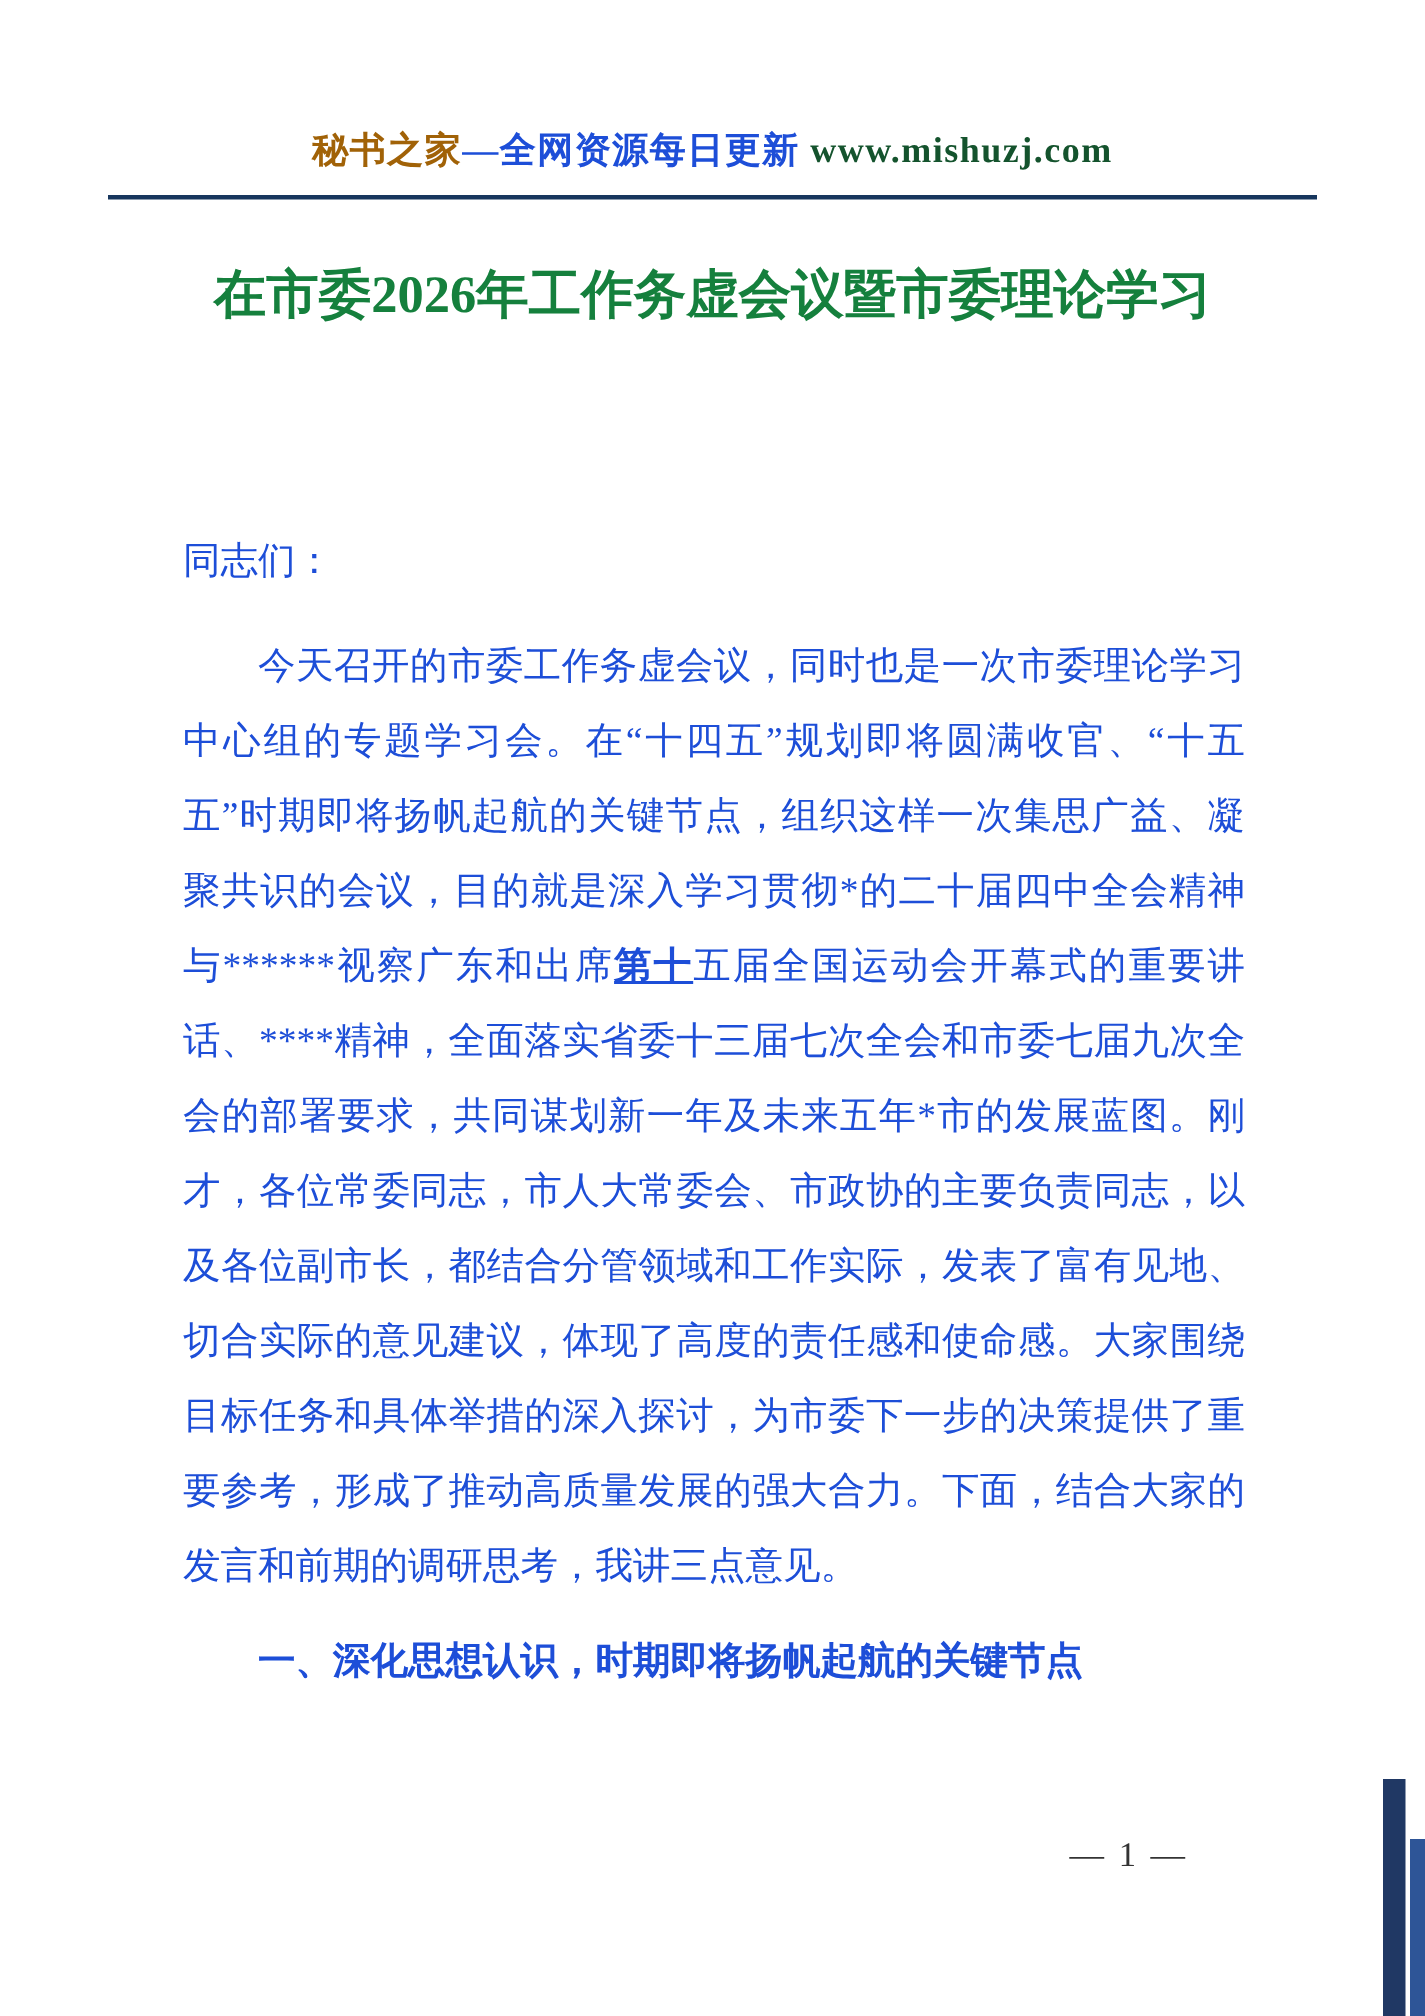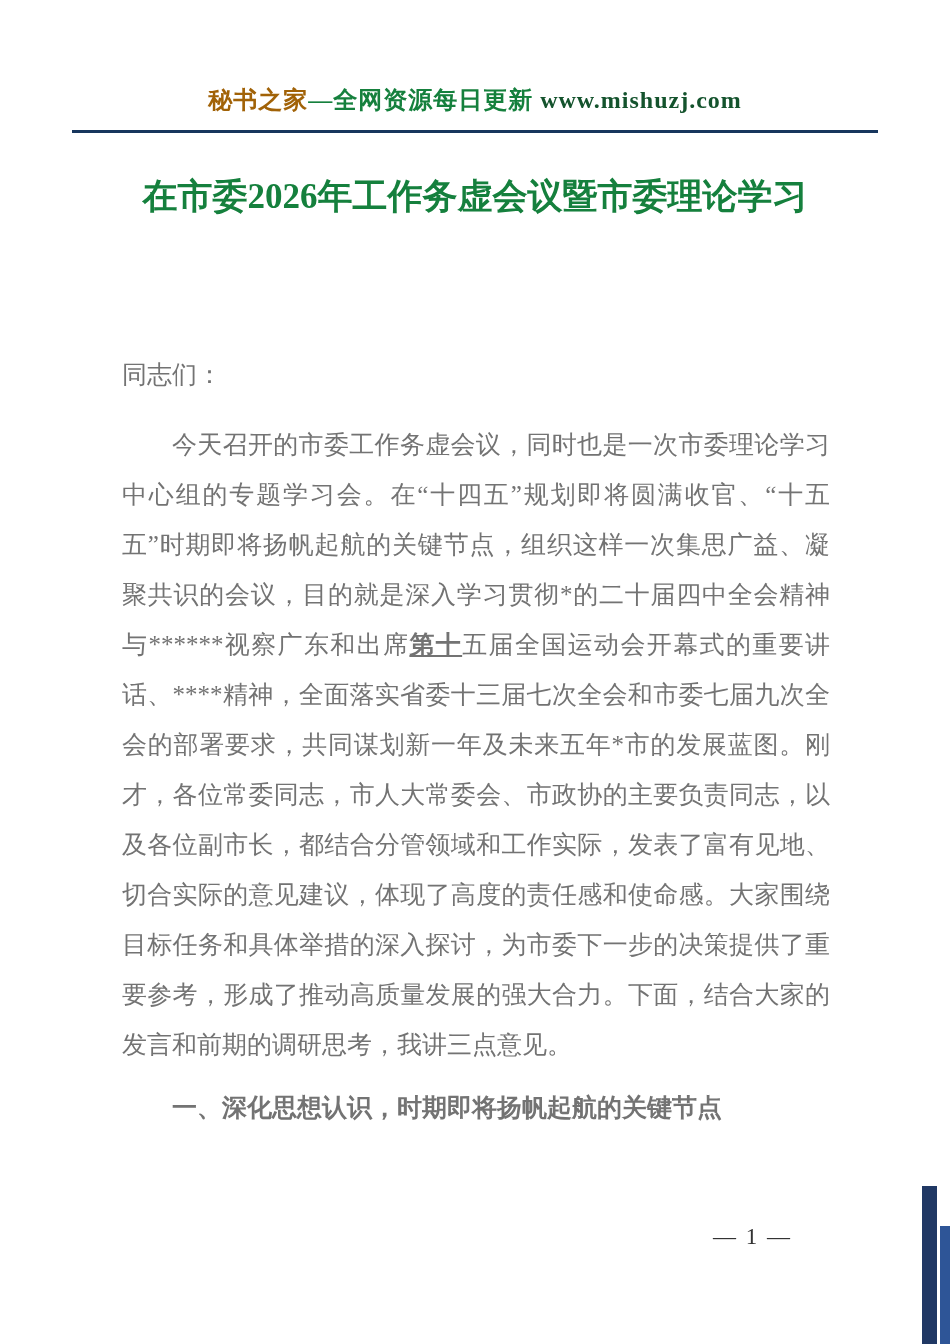--- a/index.html
+++ b/index.html
@@ -21,21 +21,21 @@
     top: 84px;
     left: 0;
     width: 100%;
     text-align: center;
     font-size: 24px;
     font-weight: bold;
     letter-spacing: 1px;
     white-space: pre;
   }
   .header .brand { color: #a16207; }
-  .header .tagline { color: #15803d; }
+  .header .tagline { color: #1d4ed8; }
   .header .url { color: #14532d; }
   .header-rule {
     position: absolute;
     top: 130px;
     left: 72px;
     right: 72px;
     height: 3px;
     background: #17365d;
   }
   
@@ -51,21 +51,21 @@
     line-height: 50px;
     font-family: "Liberation Serif", "DejaVu Serif", serif;
   }
   
   .content {
     position: absolute;
     top: 350px;
     left: 122px;
     width: 708px;
     font-size: 25px;
-    color: #737373;
+    color: #1d4ed8;
     line-height: 50px;
     text-align: justify;
   }
   .content p { margin: 0; }
   .salutation { margin-bottom: 20px !important; }
   .para { text-indent: 2em; }
   .para .bold { font-weight: bold; text-decoration: underline; }
   .heading {
     text-indent: 2em;
     font-weight: bold;

